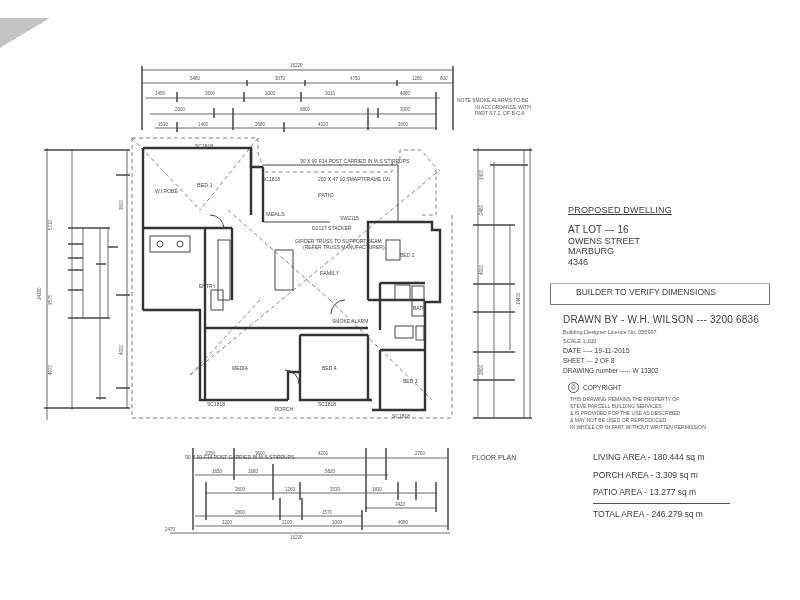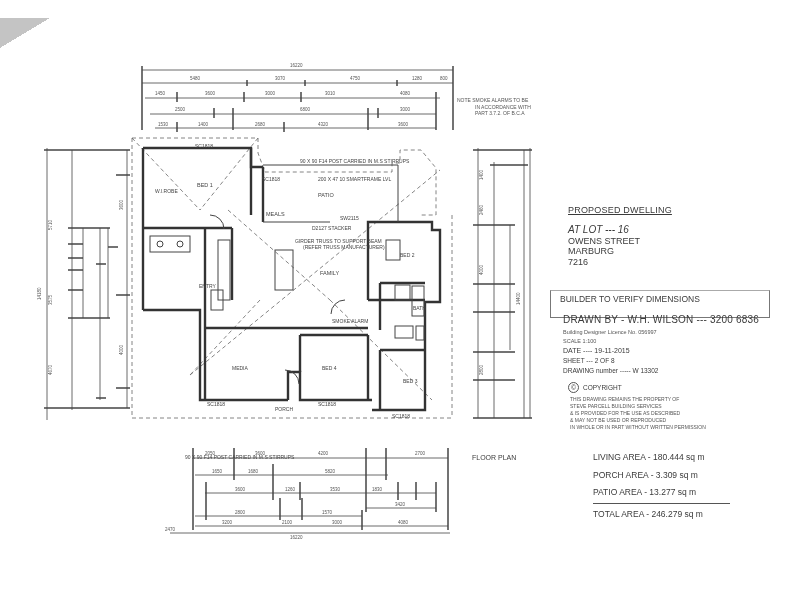--- a/index.html
+++ b/index.html
@@ -2,22 +2,22 @@
 <html><head>
 <meta charset="utf-8">
 <style>
   html,body{margin:0;padding:0;}
   body{width:800px;height:600px;background:#fff;position:relative;overflow:hidden;font-family:"Liberation Sans",sans-serif;color:#3a3a3a;}
   .corner2{position:absolute;left:0;top:18px;width:50px;height:30px;background:linear-gradient(to bottom right,#c4c4c4 0%,#c4c4c4 50%,transparent 50%);}
   svg.plan{position:absolute;left:0;top:0;}
   .t{position:absolute;white-space:nowrap;}
   .title1{left:568px;top:205px;font-size:9px;letter-spacing:.2px;text-decoration:underline;}
   .addr{left:568px;top:225px;font-size:9px;line-height:10.5px;}
-  .addr .big{font-size:10px;font-style:italic;}
-  .verify{position:absolute;left:550px;top:290px;width:220px;height:28px;border:1px solid #777;border-top-color:#aaa;box-sizing:border-box;font-size:8.5px;padding:3px 0 0 9px;}
+  .addr .big{font-size:10px;}
+  .verify{position:absolute;left:550px;top:283px;width:220px;height:22px;border:1px solid #777;border-top-color:#aaa;box-sizing:border-box;font-size:8.5px;padding:3px 0 0 25px;}
   .drawn{left:563px;top:314px;font-size:10px;letter-spacing:.2px;}
   .small{font-size:5.5px;color:#555;}
   .licence{left:563px;top:329px;}
   .scale{left:563px;top:338px;}
   .date{left:563px;top:347px;font-size:7px;}
   .sheet{left:563px;top:357px;font-size:6.5px;}
   .dwg{left:563px;top:367px;font-size:6.5px;}
   .copy{left:583px;top:384px;font-size:6.5px;}
   .copyicon{position:absolute;left:568px;top:382px;width:9px;height:9px;border:1px solid #555;border-radius:50%;font-size:7px;line-height:9px;text-align:center;}
   .copytext{left:570px;top:396px;font-size:5px;line-height:7px;color:#555;}
@@ -268,21 +268,21 @@
   <div>NOTE SMOKE ALARMS TO BE</div>
   <div style="padding-left:18px">IN ACCORDANCE WITH</div>
   <div style="padding-left:18px">PART 3.7.2. OF B.C.A</div>
 </div>
 
 <div class="t title1">PROPOSED DWELLING</div>
 <div class="t addr">
   <div class="big">AT LOT --- 16</div>
   <div>OWENS STREET</div>
   <div>MARBURG</div>
-  <div>7216</div>
+  <div>4346</div>
 </div>
 <div class="verify">BUILDER TO VERIFY DIMENSIONS</div>
 <div class="t drawn">DRAWN BY  - W.H. WILSON --- 3200 6836</div>
 <div class="t small licence">Building Designer Licence No. 056997</div>
 <div class="t small scale">SCALE 1:100</div>
 <div class="t date">DATE ----  19-11-2015</div>
 <div class="t sheet">SHEET ---  2 OF 8</div>
 <div class="t dwg">DRAWING number -----  W 13302</div>
 <div class="copyicon">©</div>
 <div class="t copy">COPYRIGHT</div>

